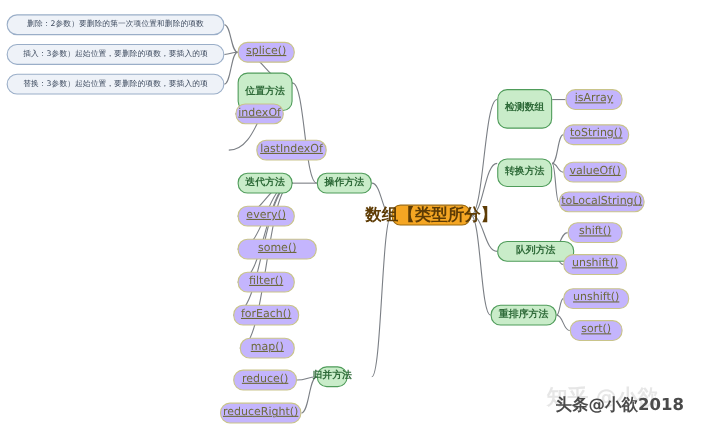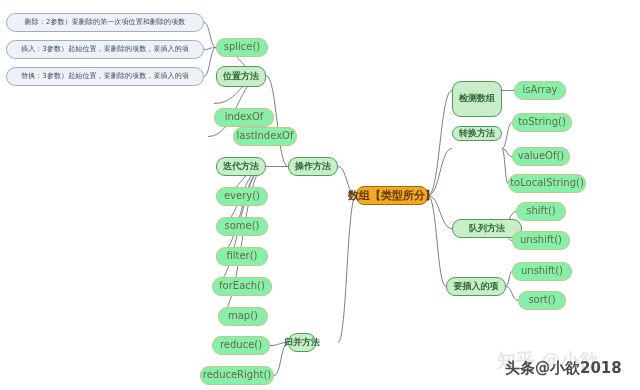--- a/index.html
+++ b/index.html
@@ -30,42 +30,43 @@
     align-items: center;
     justify-content: center;
     text-align: center;
     line-height: 1.05;
     white-space: nowrap;
     border-style: solid;
     border-width: 1px;
   }
   
   .n-yellow {
-    background: #86efac;
+    background: #c4b5fd;
     border-color: #c9c48a;
     color: #6d6a3c;
     border-radius: 9px;
     font-size: 10px;
+    text-decoration: underline;
   }
   
   .n-green {
     background: #c9ecc9;
     border-color: #4f9c5a;
     color: #2f6b39;
     border-radius: 9px;
     font-size: 9px;
     font-weight: bold;
   }
   
   .n-orange {
     background: #f5a623;
     border-color: #9c6a10;
     color: #5e3c05;
     border-radius: 8px;
-    font-size: 11px;
+    font-size: 15px;
     font-weight: bold;
   }
   
   .n-note {
     background: #eef2f8;
     border-color: #9aaec8;
     color: #3d4a5e;
     border-radius: 11px;
     font-size: 7px;
     letter-spacing: 0.1px;
@@ -122,36 +123,36 @@
       <path d="M 506 286.5 C 512 286.5, 512 300.5, 518 300.5" fill="none" stroke="#7b7f85" stroke-width="1"></path>
     </svg>
 
   <div id="nodes-layer">
       <div class="node n-note" style="left: 6px; top: 13px; width: 198px; height: 19px;">删除：2参数）要删除的第一次项位置和删除的项数</div>
       <div class="node n-note" style="left: 6px; top: 40px; width: 198px; height: 19px;">插入：3参数）起始位置，要删除的项数，要插入的项</div>
       <div class="node n-note" style="left: 6px; top: 67px; width: 198px; height: 19px;">替换：3参数）起始位置，要删除的项数，要插入的项</div>
       <div class="node n-orange" style="left: 356px; top: 186px; width: 72px; height: 19px;">数组【类型所分】</div>
       <div class="node n-green" style="left: 288px; top: 157px; width: 50px; height: 19px;">操作方法</div>
       <div class="node n-green" style="left: 288px; top: 333px; width: 28px; height: 19px;">归并方法</div>
-      <div class="node n-green" style="left: 216px; top: 66px; width: 50px; height: 21px;">位置方法</div>
+      <div class="node n-green" style="left: 216px; top: 66px; width: 50px; height: 35px;">位置方法</div>
       <div class="node n-green" style="left: 216px; top: 157px; width: 50px; height: 19px;">迭代方法</div>
       <div class="node n-yellow" style="left: 216px; top: 38px; width: 52px; height: 19px;">splice()</div>
-      <div class="node n-yellow" style="left: 214px; top: 108px; width: 60px; height: 19px; text-align: right;">indexOf</div>
+      <div class="node n-yellow" style="left: 214px; top: 94px; width: 44px; height: 19px; text-align: right;">indexOf</div>
       <div class="node n-yellow" style="left: 208px; top: 127px; width: 64px; height: 19px; margin-left: 25px;">lastIndexOf</div>
       <div class="node n-yellow" style="left: 216px; top: 187px; width: 52px; height: 19px;">every()</div>
-      <div class="node n-yellow" style="left: 216px; top: 217px; width: 52px; height: 19px;">some()</div>
+      <div class="node n-yellow" style="left: 216px; top: 217px; width: 72px; height: 19px;">some()</div>
       <div class="node n-yellow" style="left: 216px; top: 247px; width: 52px; height: 19px;">filter()</div>
       <div class="node n-yellow" style="left: 212px; top: 277px; width: 60px; height: 19px;">forEach()</div>
       <div class="node n-yellow" style="left: 218px; top: 307px; width: 50px; height: 19px;">map()</div>
       <div class="node n-yellow" style="left: 212px; top: 336px; width: 58px; height: 19px;">reduce()</div>
       <div class="node n-yellow" style="left: 200px; top: 366px; width: 74px; height: 19px;">reduceRight()</div>
       <div class="node n-green" style="left: 452px; top: 81px; width: 50px; height: 36px;">检测数组</div>
-      <div class="node n-green" style="left: 452px; top: 126px; width: 50px; height: 15px;">转换方法</div>
+      <div class="node n-green" style="left: 452px; top: 144px; width: 50px; height: 26px;">转换方法</div>
       <div class="node n-green" style="left: 452px; top: 219px; width: 70px; height: 19px;">队列方法</div>
-      <div class="node n-green" style="left: 446px; top: 277px; width: 60px; height: 19px;">要插入的项</div>
+      <div class="node n-green" style="left: 446px; top: 277px; width: 60px; height: 19px;">重排序方法</div>
       <div class="node n-yellow" style="left: 514px; top: 81px; width: 52px; height: 19px;">isArray</div>
       <div class="node n-yellow" style="left: 512px; top: 113px; width: 60px; height: 19px;">toString()</div>
       <div class="node n-yellow" style="left: 512px; top: 147px; width: 58px; height: 19px;">valueOf()</div>
       <div class="node n-yellow" style="left: 508px; top: 174px; width: 78px; height: 19px;">toLocalString()</div>
       <div class="node n-yellow" style="left: 516px; top: 202px; width: 50px; height: 19px;">shift()</div>
       <div class="node n-yellow" style="left: 512px; top: 231px; width: 58px; height: 19px;">unshift()</div>
       <div class="node n-yellow" style="left: 512px; top: 262px; width: 60px; height: 19px;">unshift()</div>
       <div class="node n-yellow" style="left: 518px; top: 291px; width: 48px; height: 19px;">sort()</div>
     </div>
 

